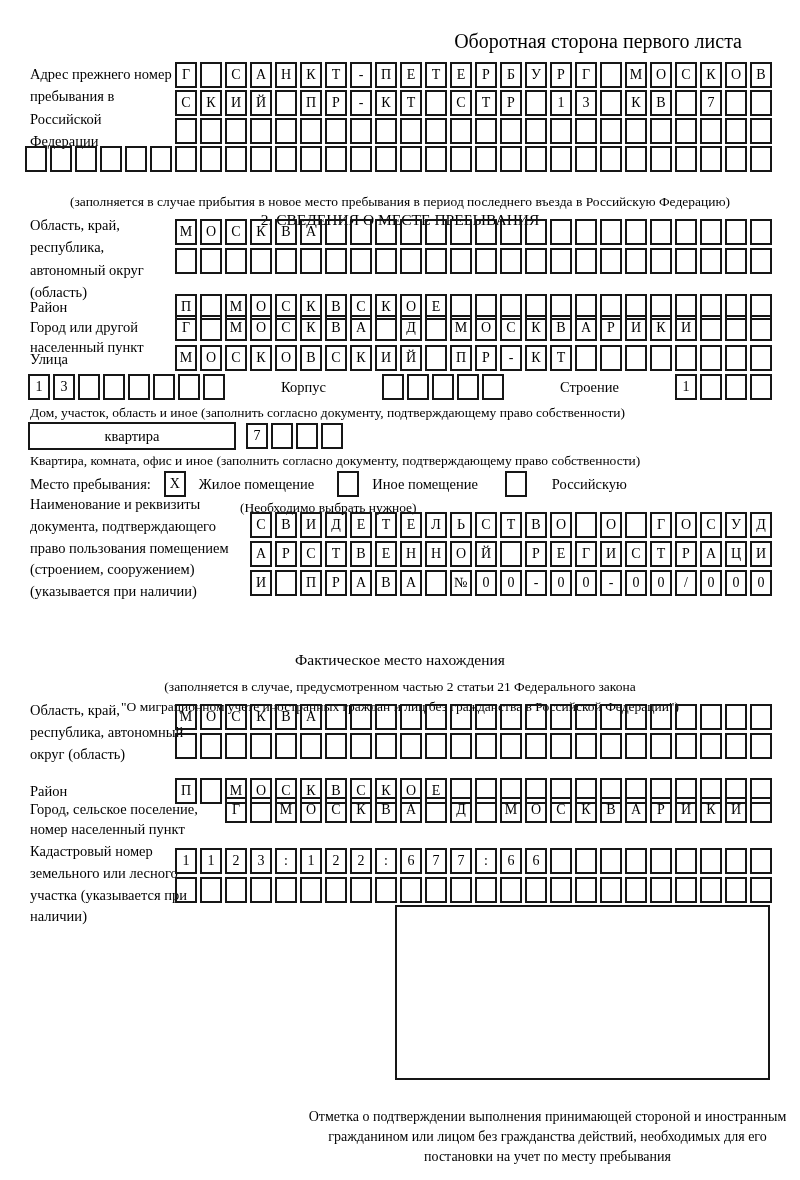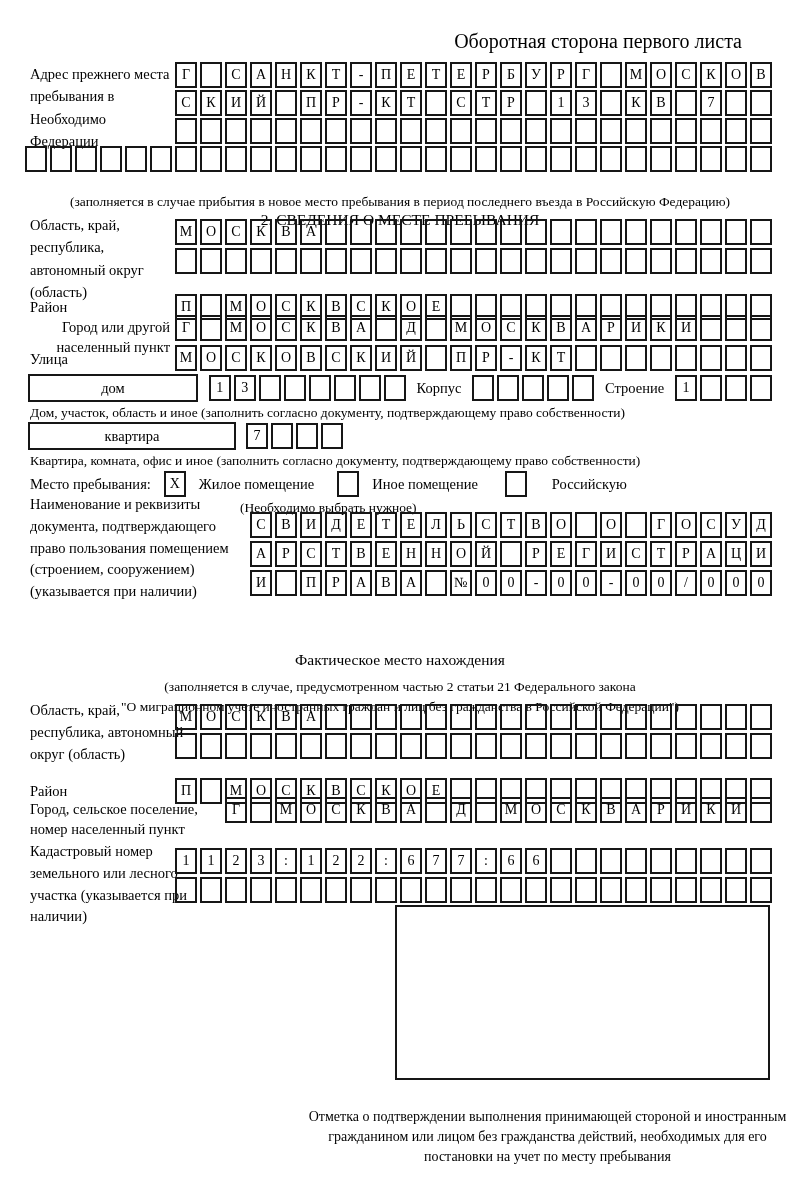--- a/index.html
+++ b/index.html
@@ -33,21 +33,21 @@
     font-size:14.5px;
   }
   .hrow { display:flex; align-items:center; justify-content:space-between; }
   .markbox { border:2px solid #161616; background:#fff; }
 </style>
 </head>
 <body>
 
 <div class="abs lbl" style="top:26px; right:58px; font-size:20px;">Оборотная сторона первого листа</div>
 
-<div class="abs lbl" style="top:63px; left:30px; width:142px; line-height:1.55;">Адрес прежнего места пребывания в Необходимо Федерации</div>
+<div class="abs lbl" style="top:63px; left:30px; width:142px; line-height:1.55;">Адрес прежнего номер пребывания в Российской Федерации</div>
 
 <div class="abs crow" style="top:62px; right:28px;">
     <div class="cell">Г</div>
     <div class="cell"></div>
     <div class="cell">С</div>
     <div class="cell">А</div>
     <div class="cell">Н</div>
     <div class="cell">К</div>
     <div class="cell">Т</div>
     <div class="cell">-</div>
@@ -232,21 +232,21 @@
     <div class="cell"></div>
     <div class="cell"></div>
     <div class="cell"></div>
     <div class="cell"></div>
     <div class="cell"></div>
     <div class="cell"></div>
     <div class="cell"></div>
     <div class="cell"></div>
   </div>
 
-<div class="abs lbl" style="top:317px; left:30px; width:140px; line-height:1.4;text-align:right;">Город или другой населенный пункт</div>
+<div class="abs lbl" style="top:317px; left:30px; width:140px; line-height:1.4;">Город или другой населенный пункт</div>
 <div class="abs crow" style="top:315px; right:28px;">
     <div class="cell">Г</div>
     <div class="cell"></div>
     <div class="cell">М</div>
     <div class="cell">О</div>
     <div class="cell">С</div>
     <div class="cell">К</div>
     <div class="cell">В</div>
     <div class="cell">А</div>
     <div class="cell"></div>
@@ -289,21 +289,20 @@
     <div class="cell"></div>
     <div class="cell"></div>
     <div class="cell"></div>
     <div class="cell"></div>
     <div class="cell"></div>
     <div class="cell"></div>
     <div class="cell"></div>
   </div>
 
 <div class="abs hrow" style="top:374px; left:28px; right:28px;">
-  <div class="labelbox" style="width:170px;">дом</div>
   <div class="crow">
       <div class="cell">1</div>
       <div class="cell">3</div>
       <div class="cell"></div>
       <div class="cell"></div>
       <div class="cell"></div>
       <div class="cell"></div>
       <div class="cell"></div>
       <div class="cell"></div>
     </div>

